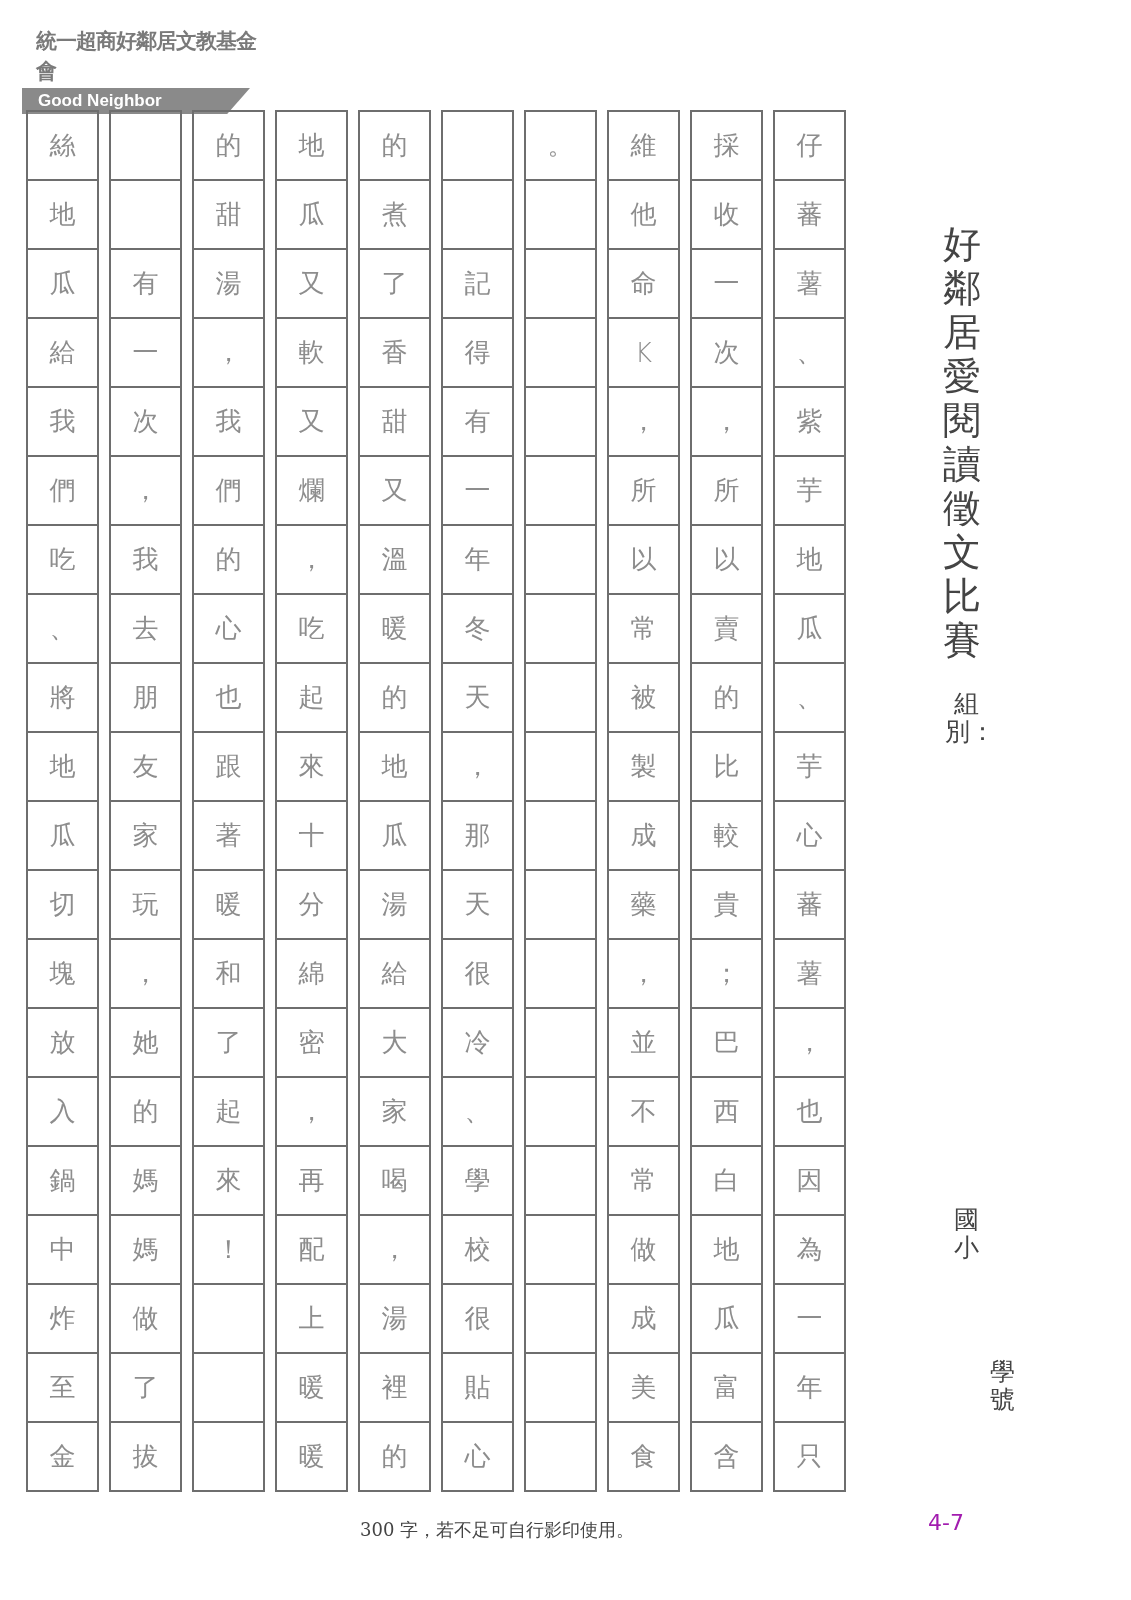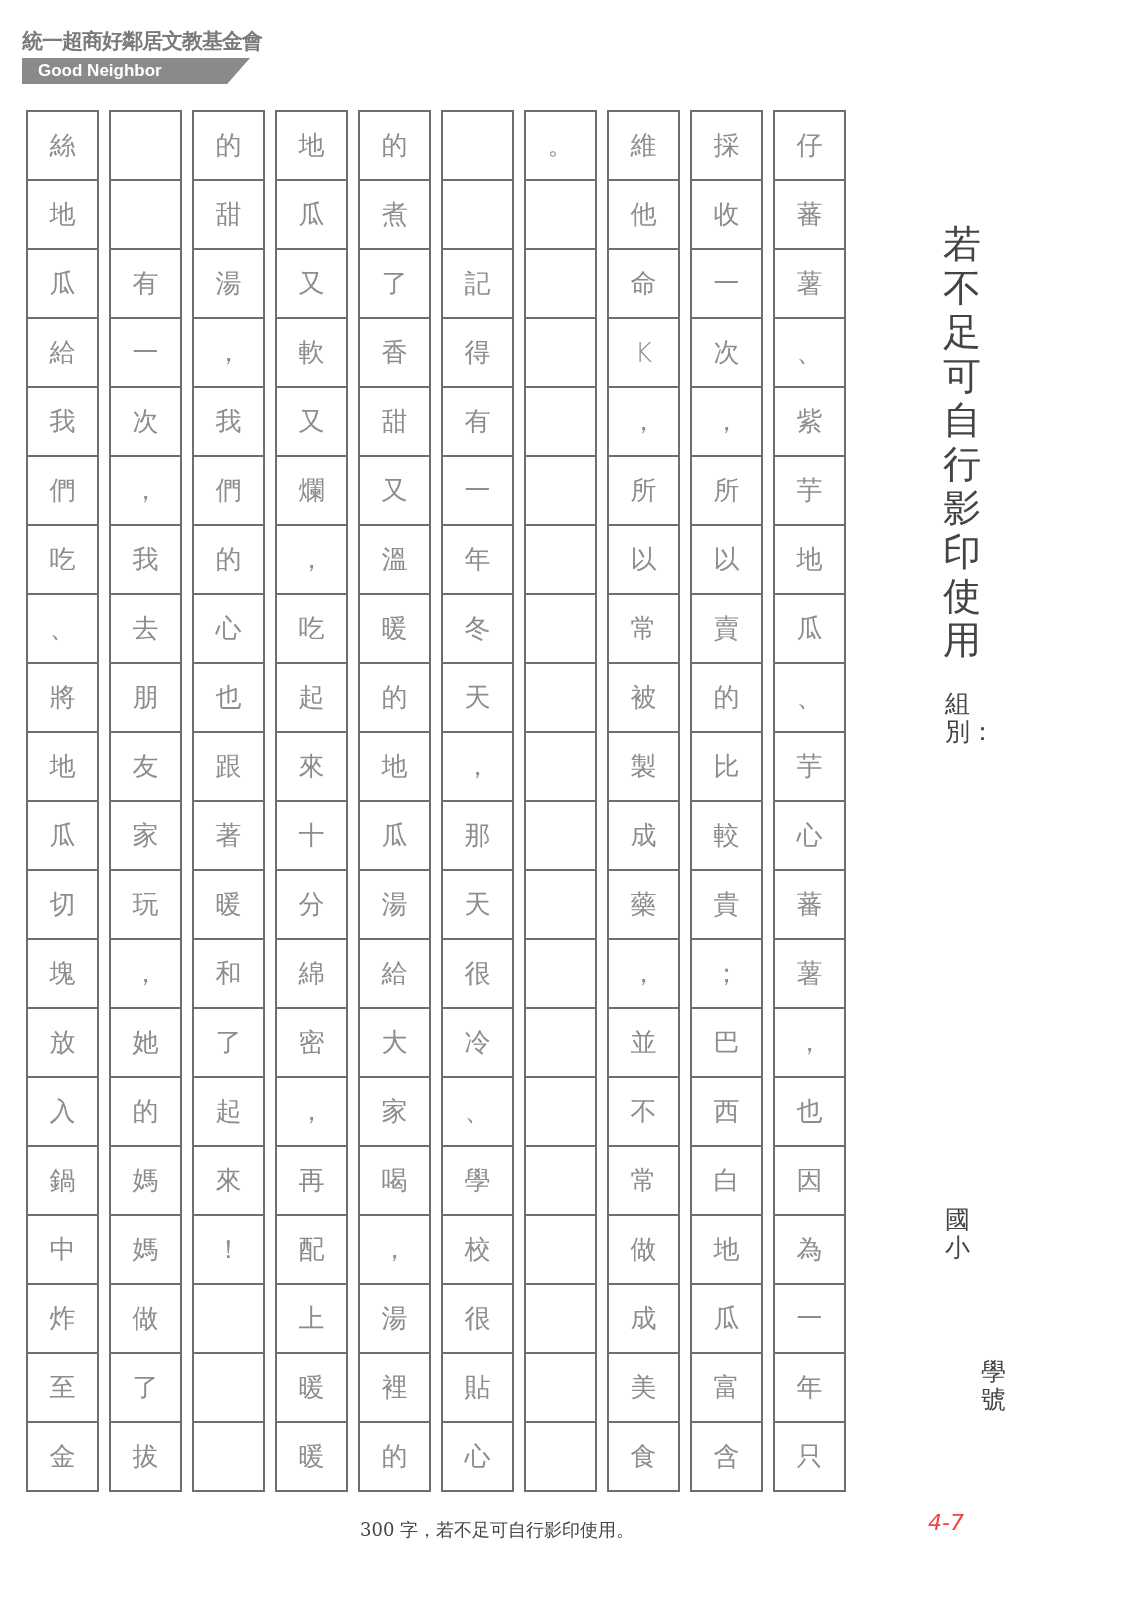--- a/index.html
+++ b/index.html
@@ -3,21 +3,21 @@
   <meta charset="utf-8">
   <style>
     html, body { margin: 0; padding: 0; }
     body {
       width: 1131px; height: 1600px; background: #ffffff; position: relative;
       font-family: "DejaVu Sans", sans-serif; overflow: hidden;
     }
     .logo { position: absolute; left: 22px; top: 26px; width: 240px; }
     .logo-cn {
       font-family: "DejaVu Sans", sans-serif; font-weight: bold; color: #7a7a7a;
-      font-size: 21px; letter-spacing: -1px; line-height: 30px;
+      font-size: 21px; letter-spacing: -1px; margin-left: 14px; line-height: 30px;
     }
     .logo-band {
       margin-top: 2px; height: 26px; background: #8a8a8a; color: #fff;
       font-family: "Liberation Sans", sans-serif; font-weight: bold; font-size: 17px;
       line-height: 26px; padding-left: 16px; width: 212px;
       clip-path: polygon(0 0, 100% 0, 90% 100%, 0 100%);
     }
     .grid {
       position: absolute; left: 26px; top: 110px;
       display: flex; flex-direction: row; gap: 10px;
@@ -34,30 +34,29 @@
     }
     .cell:last-child { border-bottom: none; }
     .title-v {
       position: absolute; left: 940px; top: 222px; width: 44px;
       font-family: "DejaVu Sans", sans-serif; font-size: 38px; line-height: 44px;
       color: #444; text-align: center;
     }
     .label-v {
       position: absolute; left: 945px; width: 34px;
       font-family: "DejaVu Sans", sans-serif; font-size: 25px; line-height: 28px;
-      color: #444; text-align: left;
+      color: #444; text-align: right;
     }
     .footer {
       position: absolute; left: 360px; top: 1518px;
       font-family: "DejaVu Serif", serif; font-size: 18px; color: #444;
     }
     .page-num {
       position: absolute; left: 928px; top: 1510px;
-      font-family: "DejaVu Sans", sans-serif; font-size: 22px; color: #ef4444;
-      font-style: italic;
+      font-family: "DejaVu Sans", sans-serif; font-size: 22px; color: #a21caf;
     }
   </style>
 </head>
 <body>
 
 <div class="logo">
   <div class="logo-cn">統一超商好鄰居文教基金會</div>
   <div class="logo-band">Good Neighbor Foundation</div>
 </div>
 
@@ -277,19 +276,19 @@
       <div class="cell">，</div>
       <div class="cell">也</div>
       <div class="cell">因</div>
       <div class="cell">為</div>
       <div class="cell">一</div>
       <div class="cell">年</div>
       <div class="cell">只</div>
     </div>
   </div>
 
-<div class="title-v">若不足可自行影印使用</div>
+<div class="title-v">好鄰居愛閱讀徵文比賽</div>
 <div class="label-v" style="top:690px;">組別：</div>
 <div class="label-v" style="top:1206px;">國小</div>
 <div class="label-v" style="top:1358px;margin-left:36px;">學號</div>
 <div class="page-num">4-7</div>
 
 <div class="footer">300 字，若不足可自行影印使用。</div>
 
 </body></html>

